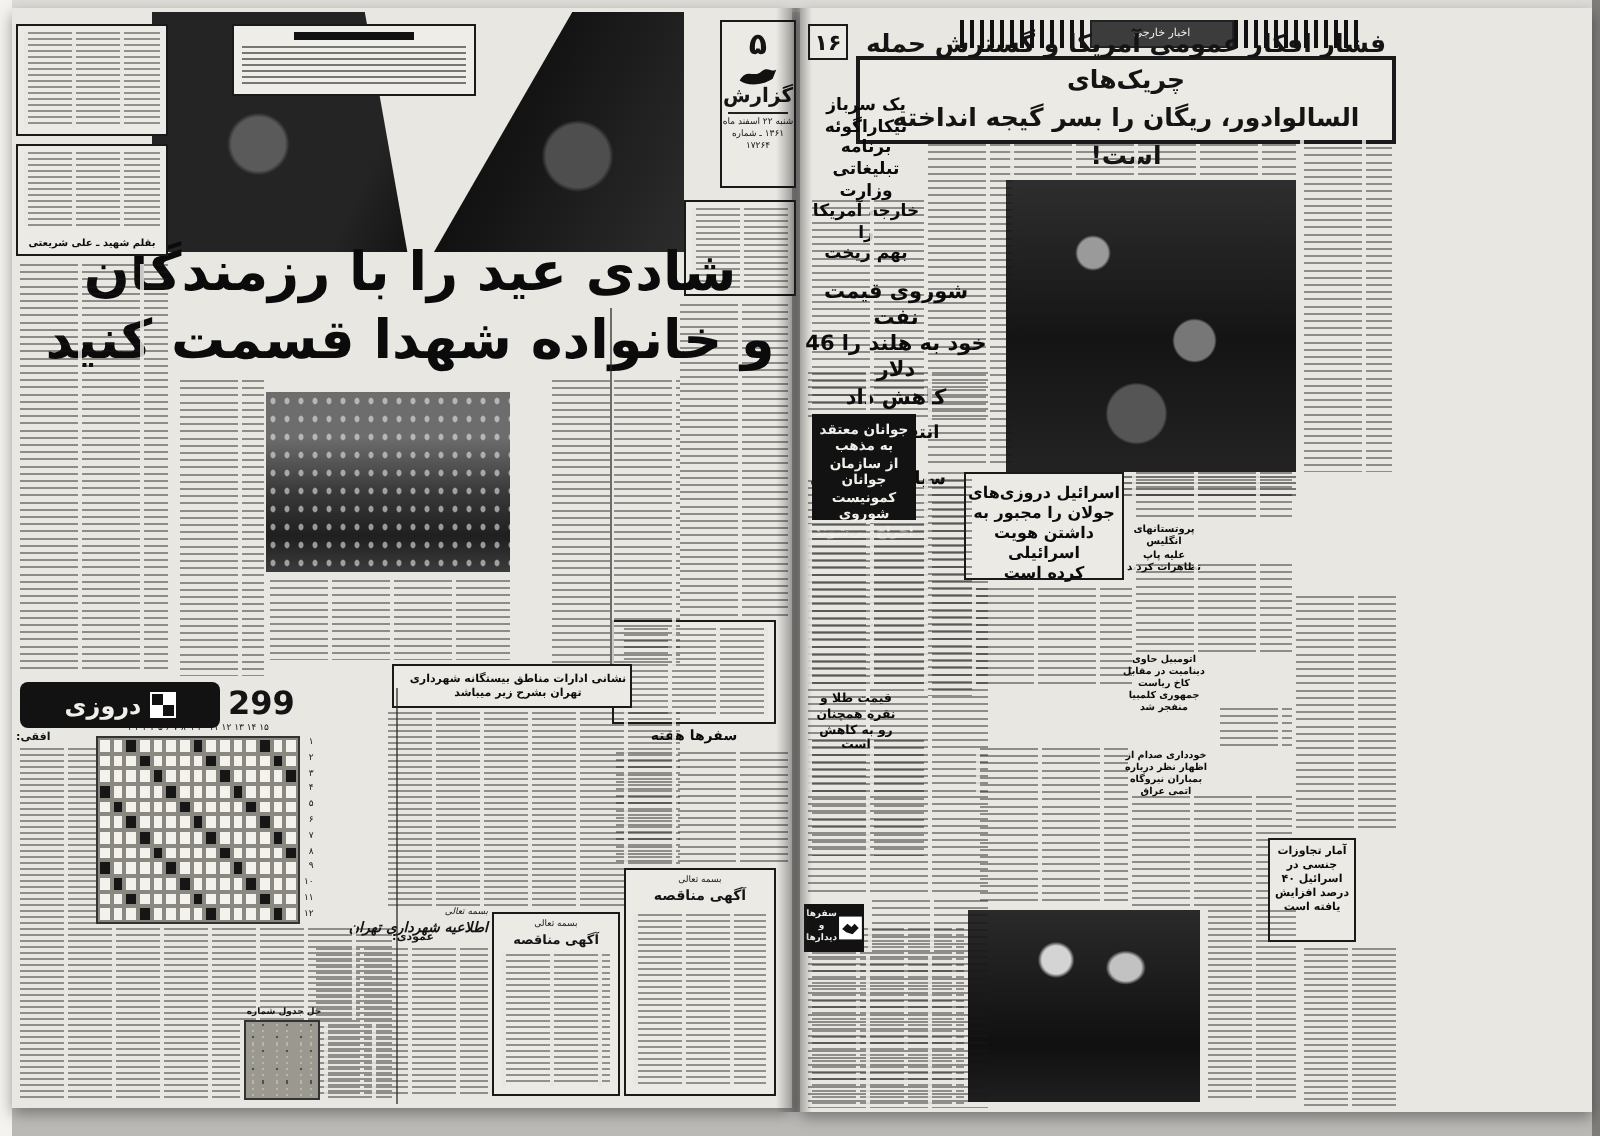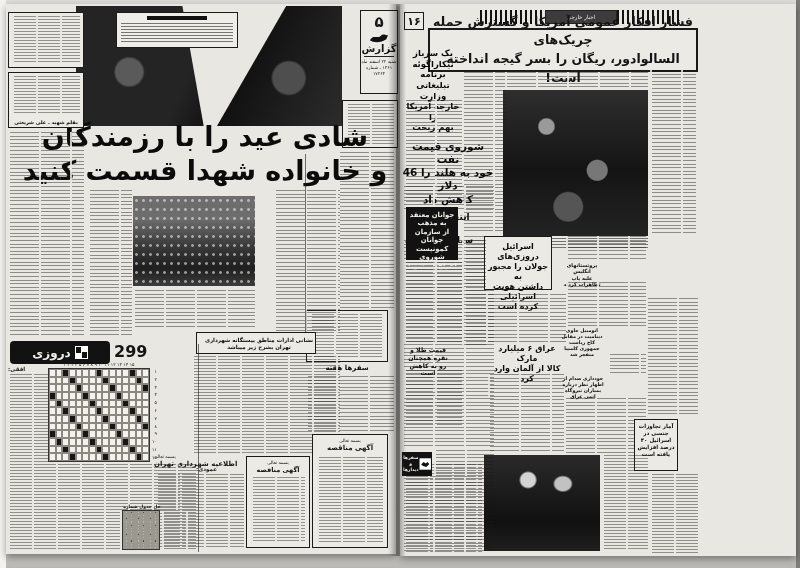--- a/index.html
+++ b/index.html
@@ -90,21 +90,21 @@
 
     <div class="txt" style="right:56px;top:186px;width:66px;height:144px;"></div>
     <div class="txt" style="left:82px;top:186px;width:44px;height:148px;"></div>
     <div class="txt" style="left:127px;top:286px;width:122px;height:40px;"></div>
 
     <div class="abs box" style="right:80px;top:328px;width:120px;height:22px;padding:2px;">
       <div class="hl" style="left:2px;top:2px;width:112px;font-size:5.5px;position:relative;">نشانی ادارات مناطق بیستگانه شهرداری تهران بشرح زیر میباشد</div>
     </div>
     <div class="txt fine" style="right:56px;top:352px;width:148px;height:98px;"></div>
 
-    <div class="abs" style="right:152px;top:450px;width:90px;text-align:left;">
+    <div class="abs" style="right:152px;top:450px;width:90px;text-align:right;font-style:italic;">
       <div class="tiny">بسمه تعالی</div>
       <div style="font-size:7px;font-weight:bold;">اطلاعیه شهرداری تهران</div>
     </div>
     <div class="txt fine" style="right:152px;top:470px;width:88px;height:74px;"></div>
 
     <div class="abs box" style="right:8px;top:430px;width:76px;height:114px;padding:3px;text-align:center;">
       <div class="tiny">بسمه تعالی</div>
       <div style="font-size:7px;font-weight:bold;">آگهی مناقصه</div>
       <div class="txt fine" style="left:4px;top:22px;right:4px;bottom:4px;"></div>
     </div>
@@ -548,39 +548,37 @@
     <div class="hl" style="left:4px;top:208px;width:70px;font-size:9px;">انتقاد سایرس ونس از
 سیاست خارجی ریگان</div>
     <div class="txt" style="left:2px;top:236px;width:92px;height:156px;"></div>
 
     <div class="abs inv hl" style="right:338px;top:203px;width:52px;height:53px;position:absolute;font-size:6.8px;padding-top:4px;">جوانان معتقد به مذهب
 از سازمان جوانان
 کمونیست شوروی
 اخراج می‌شوند</div>
     <div class="txt" style="right:334px;top:258px;width:58px;height:82px;"></div>
 
-    <div class="abs box hl" style="right:244px;top:232px;width:68px;height:54px;position:absolute;font-size:8px;padding-top:5px;">اسرائیل دروزی‌های
+    <div class="abs box hl" style="right:234px;top:232px;width:80px;height:54px;position:absolute;font-size:8px;padding-top:5px;">اسرائیل دروزی‌های
 جولان را مجبور به
 داشتن هویت اسرائیلی
 کرده است</div>
     <div class="txt" style="right:310px;top:232px;width:24px;height:112px;"></div>
     <div class="txt" style="right:230px;top:290px;width:80px;height:48px;"></div>
 
     <div class="hl" style="right:194px;top:258px;width:40px;font-size:5px;">پروتستانهای انگلیس
 علیه پاپ تظاهرات کردند</div>
     <div class="txt" style="right:150px;top:232px;width:80px;height:24px;"></div>
     <div class="txt" style="right:150px;top:278px;width:80px;height:44px;"></div>
 
     <div class="txt" style="right:98px;top:294px;width:52px;height:118px;"></div>
 
     <div class="hl" style="right:192px;top:324px;width:44px;font-size:4.8px;">اتومبیل حاوی دینامیت در مقابل
 کاخ ریاست جمهوری کلمبیا
 منفجر شد</div>
-    <div class="hl" style="right:232px;top:340px;width:74px;font-size:8px;">عراق ۶ میلیارد مارک
-کالا از آلمان وارد کرد</div>
     <div class="hl" style="right:190px;top:372px;width:46px;font-size:4.8px;">خودداری صدام از اظهار نظر درباره
 بمباران نیروگاه اتمی عراق</div>
     <div class="hl" style="right:344px;top:342px;width:48px;font-size:6.2px;">قیمت طلا و نقره همچنان
 رو به کاهش است</div>
     <div class="txt" style="right:334px;top:366px;width:58px;height:58px;"></div>
     <div class="txt" style="right:150px;top:350px;width:38px;height:20px;"></div>
     <div class="txt" style="right:150px;top:394px;width:82px;height:56px;"></div>
     <div class="txt" style="right:232px;top:370px;width:76px;height:78px;"></div>
 
     <div class="txt" style="left:2px;top:394px;width:92px;height:48px;"></div>

